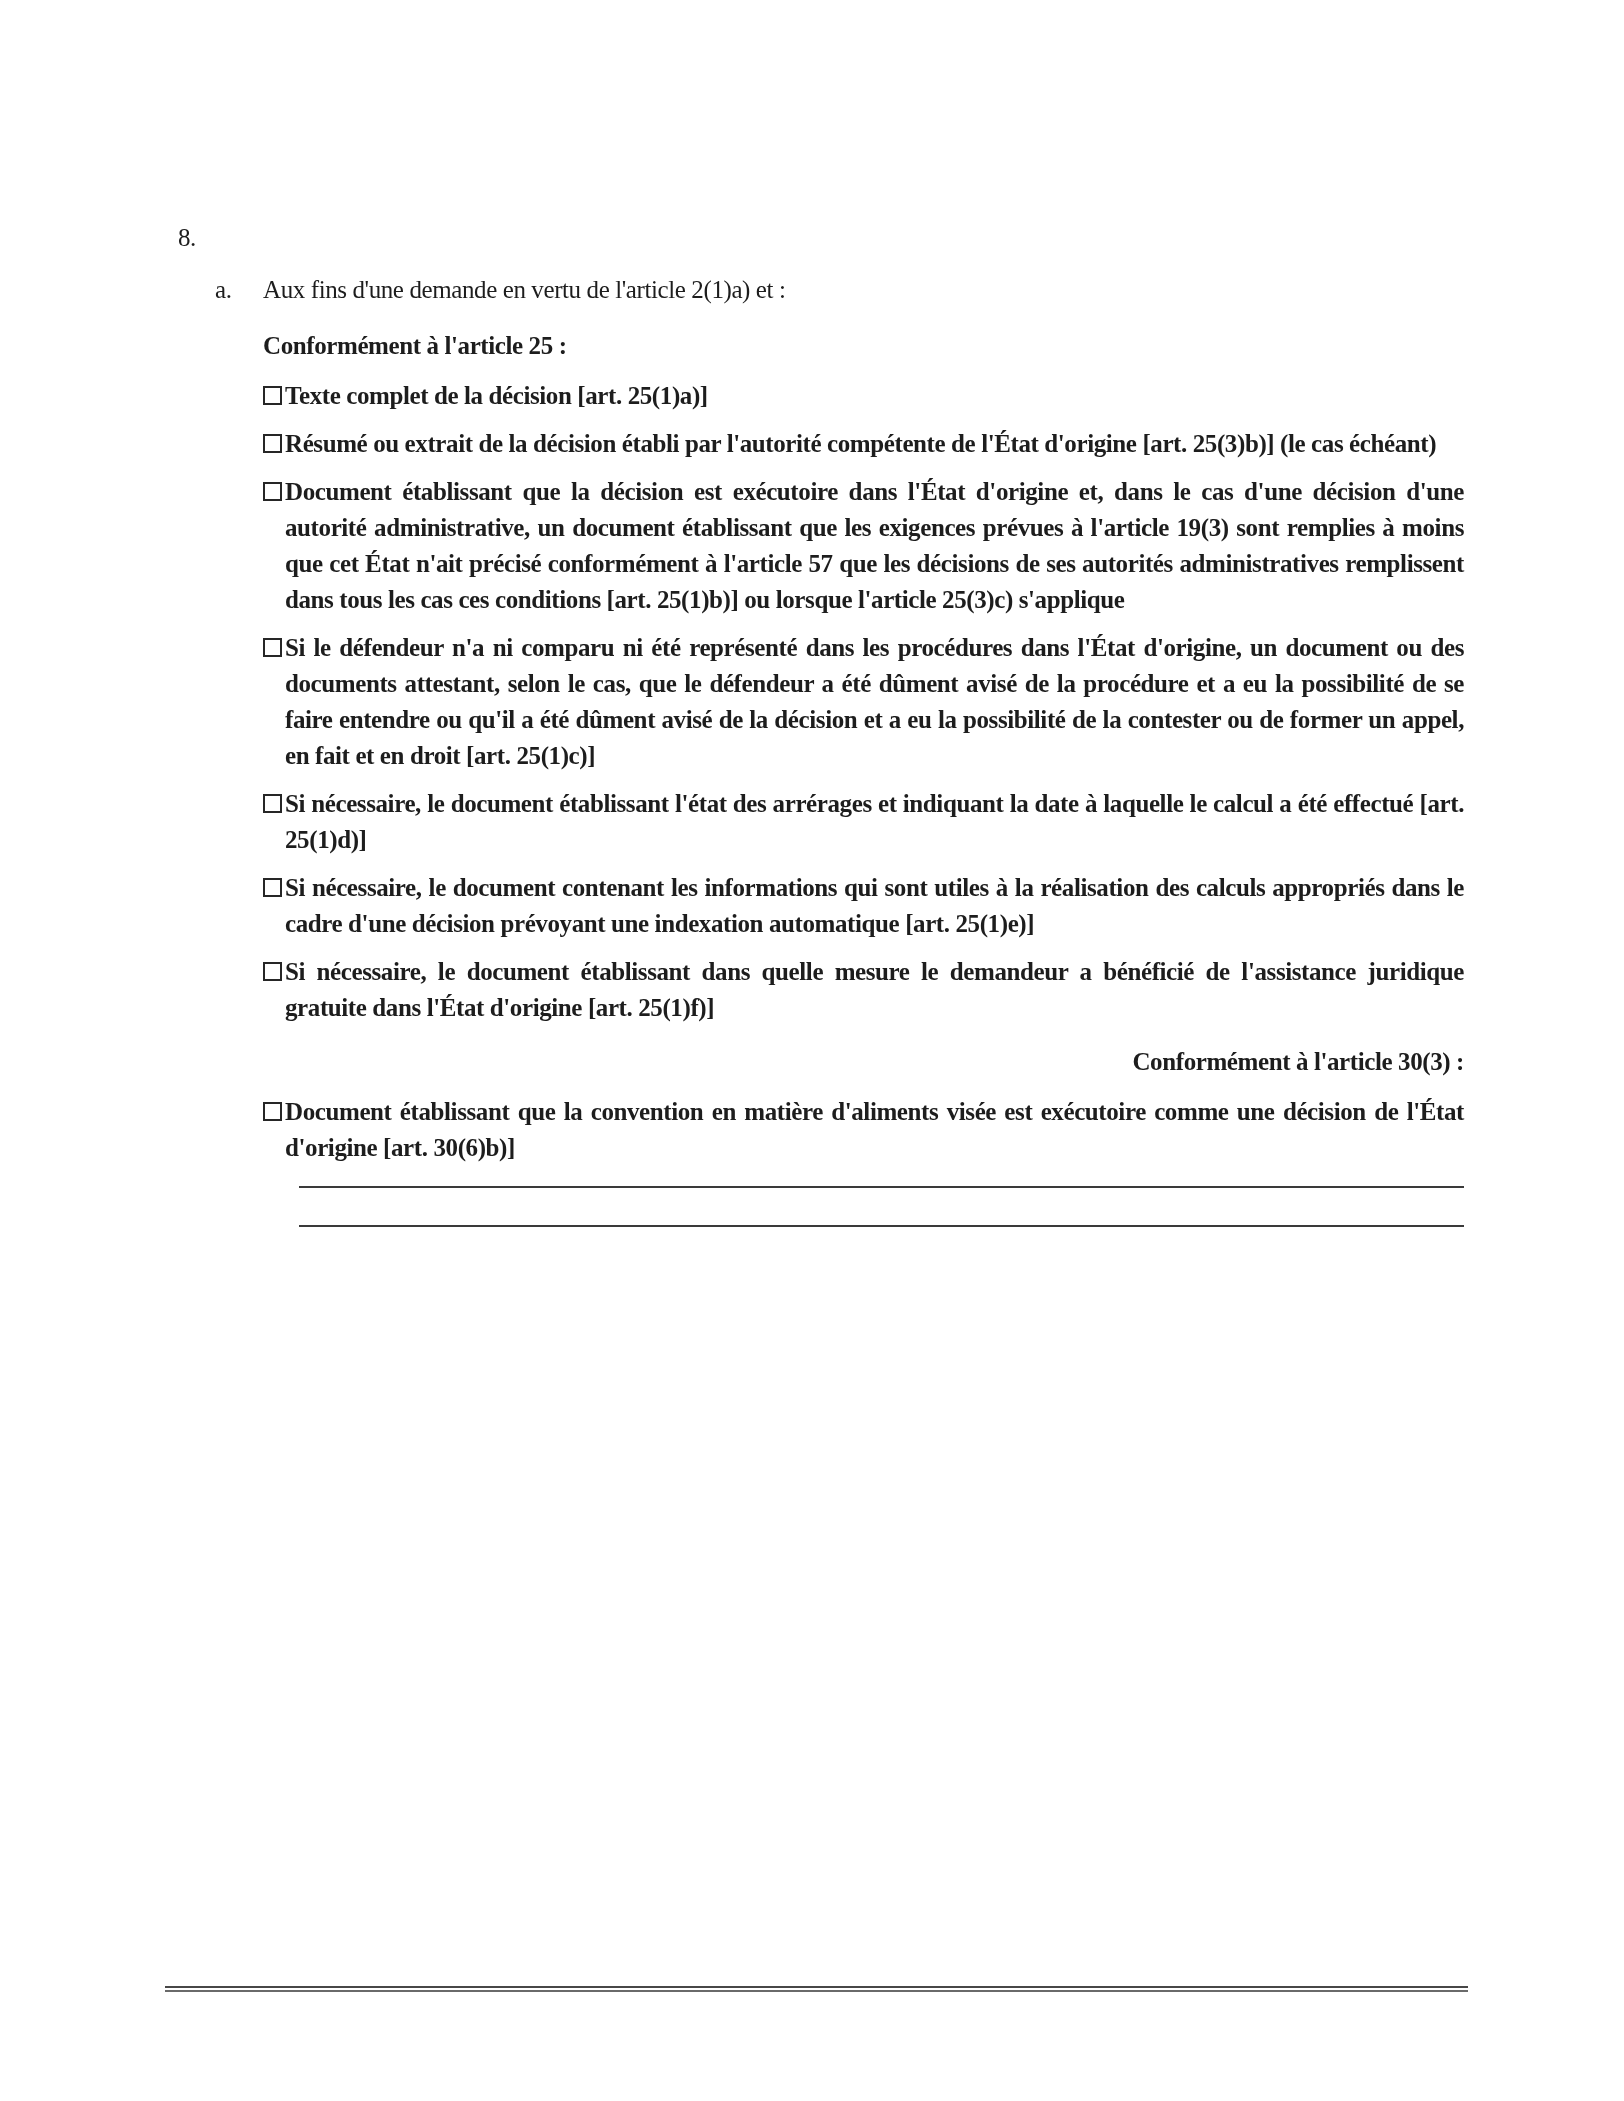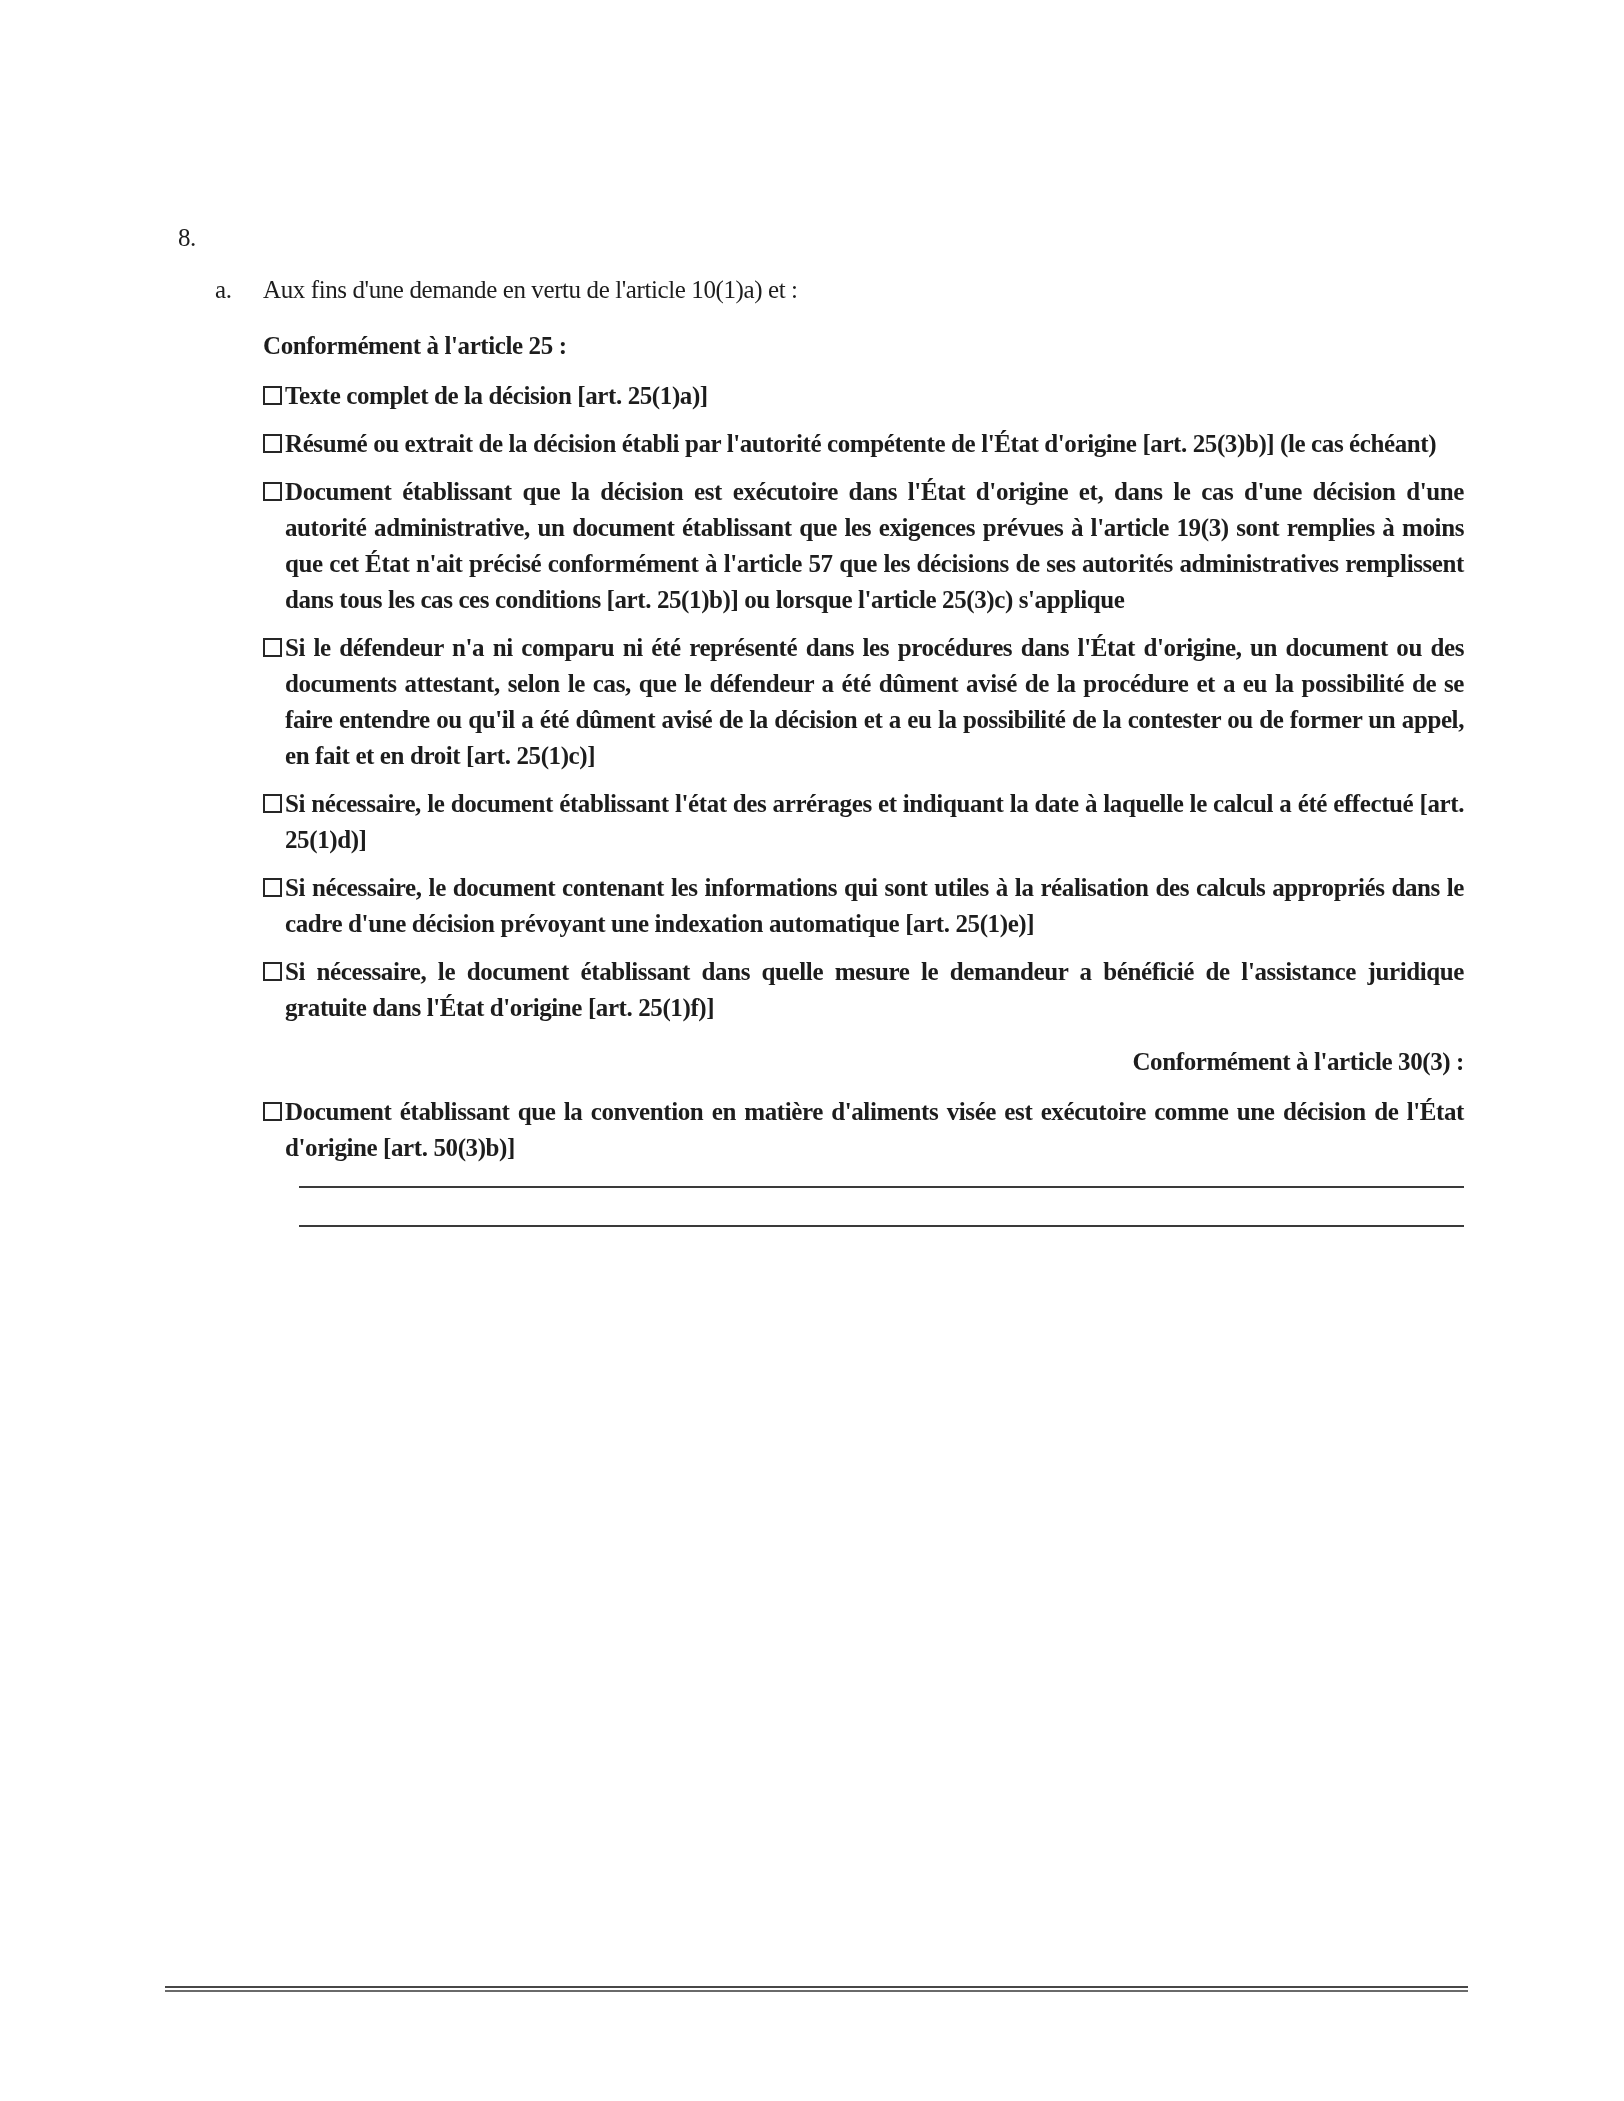--- a/index.html
+++ b/index.html
@@ -58,21 +58,21 @@
 <body>
 
 <div class="page">
 
   <div class="lead-row row-8">
     <span class="num">8.</span>
   </div>
 
   <div class="lead-row row-a">
     <span class="num">a.</span>
-    <span class="txt">Aux fins d'une demande en vertu de l'article 10(1)a) et :</span>
+    <span class="txt">Aux fins d'une demande en vertu de l'article 2(1)a) et :</span>
   </div>
 
   <div class="content">
 
     <div class="section-heading">Conformément à l'article 25 :</div>
 
     <div>
       <div class="check-item">
         <span class="checkbox"></span>
         <div class="check-text">Texte complet de la décision [art. 25(1)a)]</div>
@@ -101,21 +101,21 @@
         <span class="checkbox"></span>
         <div class="check-text">Si nécessaire, le document établissant dans quelle mesure le demandeur a bénéficié de l'assistance juridique gratuite dans l'État d'origine [art. 25(1)f)]</div>
       </div>
     </div>
 
     <div class="section-heading second">Conformément à l'article 30(3) :</div>
 
     <div>
       <div class="check-item">
         <span class="checkbox"></span>
-        <div class="check-text">Document établissant que la convention en matière d'aliments visée est exécutoire comme une décision de l'État d'origine [art. 50(3)b)]</div>
+        <div class="check-text">Document établissant que la convention en matière d'aliments visée est exécutoire comme une décision de l'État d'origine [art. 30(6)b)]</div>
       </div>
     </div>
 
     <div class="write-lines">
       <div class="write-line"></div>
       <div class="write-line"></div>
     </div>
 
   </div>
 

